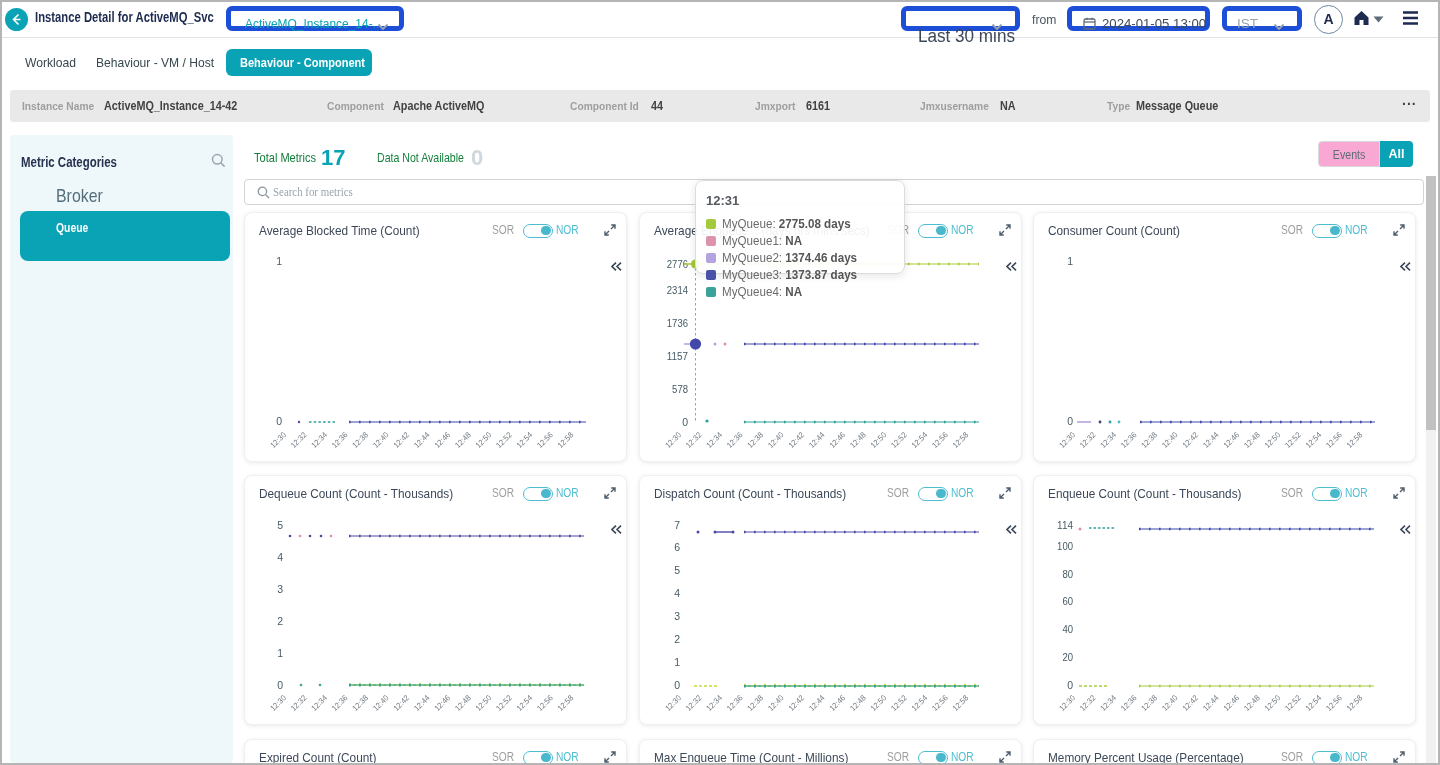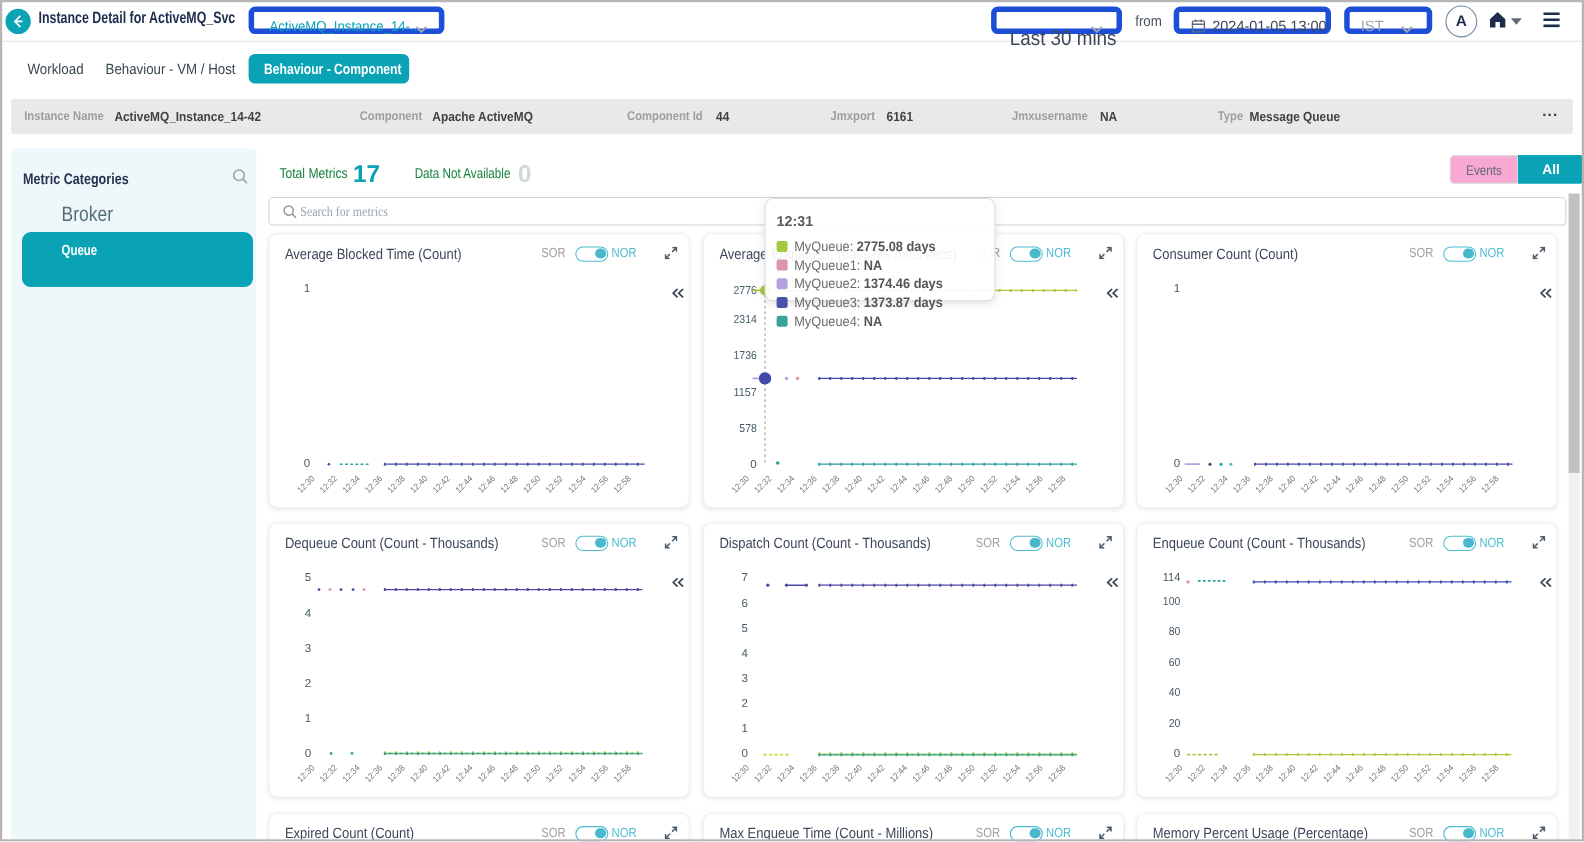--- a/index.html
+++ b/index.html
@@ -107,21 +107,21 @@
       <line x1="9.8" y1="9.8" x2="13.6" y2="13.6" stroke="#9aa4ad" stroke-width="1.5"></line>
     </svg>
   <div style="position:absolute;left:46px;top:50px;font-size:19px;color:#546e7a;"><span style="display:inline-block;transform:scaleX(0.836);transform-origin:0 50%;white-space:pre">Broker</span></div>
   <div class="queuebtn"><span style="display:inline-block;transform:scaleX(0.767);transform-origin:0 50%;white-space:pre">Queue</span></div>
 </div>
 <div class="tm" style="left:254px;top:150px;"><span style="display:inline-block;transform:scaleX(0.85);transform-origin:0 50%;white-space:pre">Total Metrics</span></div>
 <div class="abs" style="left:321px;top:145px;font-size:22px;font-weight:bold;color:#0aa2b5;">17</div>
 <div class="tm" style="left:377px;top:150px;"><span style="display:inline-block;transform:scaleX(0.815);transform-origin:0 50%;white-space:pre">Data Not Available</span></div>
 <div class="abs" style="left:471px;top:145px;font-size:22px;font-weight:bold;color:#cfd8dc;">0</div>
 <div class="seg" style="left:1318px;width:62px;border:1px solid #d9d9d9;border-radius:4px 0 0 4px;background:#f9a8d4;color:#5f6b76;"><span style="display:inline-block;transform:scaleX(0.853);transform-origin:50% 50%;white-space:pre">Events</span></div>
-<div class="seg" style="left:1380px;width:60px;background:#0aa2b5;border-radius:0 4px 4px 0;color:#fff;font-weight:bold;">All</div>
+<div class="seg" style="left:1380px;width:33px;background:#0aa2b5;border-radius:0 4px 4px 0;color:#fff;font-weight:bold;">All</div>
 <div class="search">
   <svg style="position:absolute;left:12px;top:6px;" width="13" height="13" viewBox="0 0 13 13">
       <circle cx="5.4" cy="5.4" r="4.2" fill="none" stroke="#8a949c" stroke-width="1.3"></circle>
       <line x1="8.6" y1="8.6" x2="12" y2="12" stroke="#8a949c" stroke-width="1.3"></line>
     </svg>
   <span class="ph"><span style="display:inline-block;transform:scaleX(0.87);transform-origin:0 50%;white-space:pre">Search for metrics</span></span>
 </div>
 <div class="card" style="left:244px;top:212px;height:250px;">
     <div class="ct" style=""><span style="display:inline-block;transform:scaleX(0.875);transform-origin:0 50%;white-space:pre">Average Blocked Time (Count)</span></div>
 <div class="sor"><span style="display:inline-block;transform:scaleX(0.85);transform-origin:0 50%;white-space:pre">SOR</span></div>

